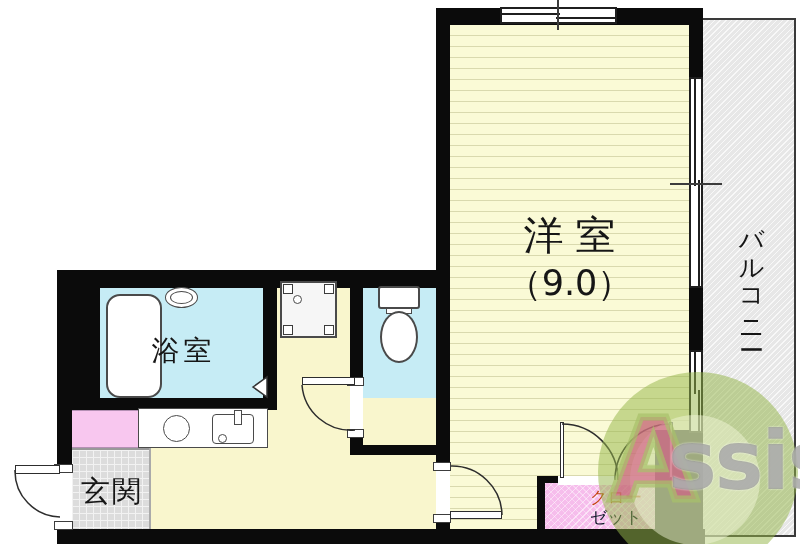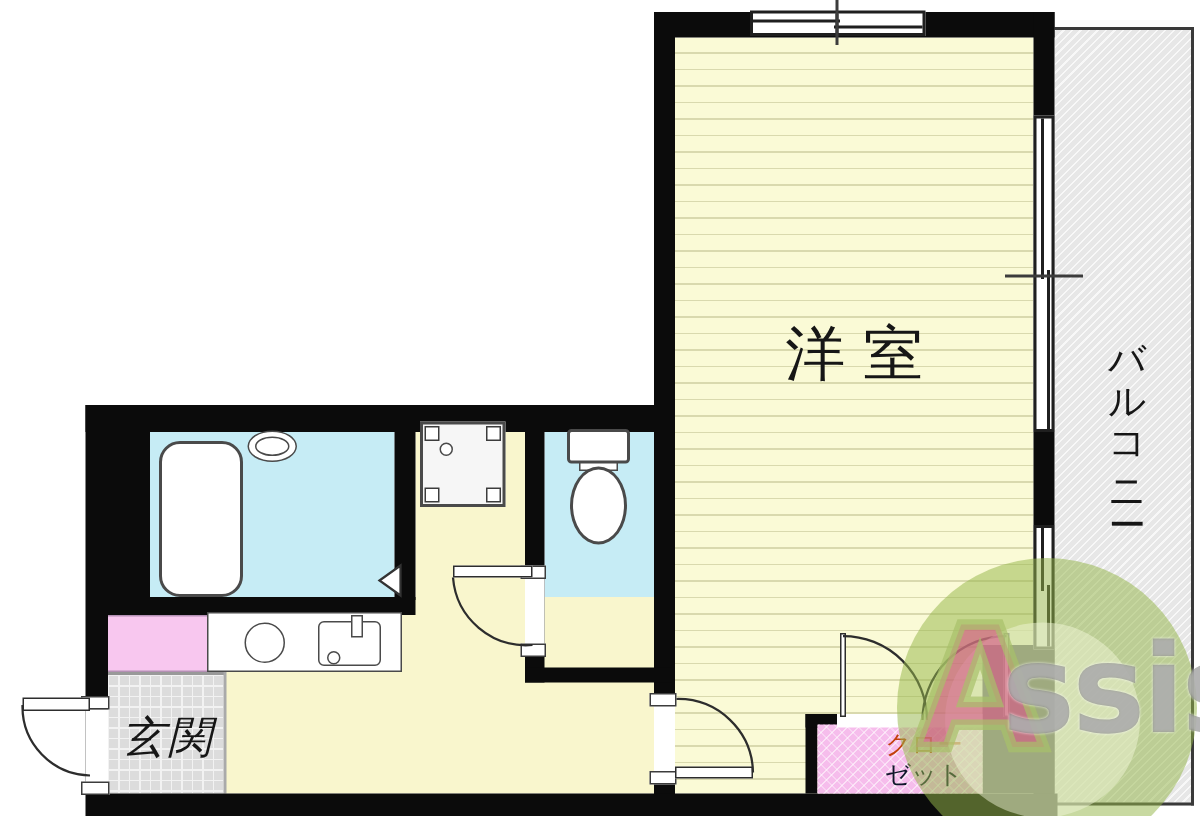--- a/index.html
+++ b/index.html
@@ -145,22 +145,24 @@
   <svg class="abs" width="800" height="544" viewBox="0 0 800 544" style="left:0;top:0;">
     <path d="M 15 470 A 46 46 0 0 0 60 517" fill="none" stroke="#2d2d2d" stroke-width="1.5"></path>
     <path d="M 302 385 A 49 49 0 0 0 355 430" fill="none" stroke="#2d2d2d" stroke-width="1.5"></path>
     <path d="M 502 515 A 50 50 0 0 0 451 466" fill="none" stroke="#2d2d2d" stroke-width="1.5"></path>
     <path d="M 562 424 A 56 56 0 0 1 618 480" fill="none" stroke="#2d2d2d" stroke-width="1.5"></path>
     <path d="M 671 424 A 56 56 0 0 0 615 480" fill="none" stroke="#2d2d2d" stroke-width="1.5"></path>
     <polygon points="253,387 267,377 267,397" fill="#ffffff" stroke="#333" stroke-width="1.5"></polygon>
   </svg>
 
   <div class="label" style="left:450px;top:208px;width:239px;font-size:40px;letter-spacing:12px;text-indent:12px;">洋室</div>
+  <div class="label" style="left:450px;top:260px;width:239px;font-size:35px;">（9.0）</div>
   <div class="label" style="left:728px;top:200px;width:40px;height:150px;font-size:25px;writing-mode:vertical-rl;text-orientation:upright;letter-spacing:3px;">バルコニー</div>
-  <div class="label" style="left:72px;top:472px;width:78px;font-size:29px;letter-spacing:2px;text-indent:2px;font-style:italic;">玄関</div>
+  <div class="label" style="left:100px;top:332px;width:163px;font-size:28px;letter-spacing:4px;text-indent:4px;">浴室</div>
+  <div class="label" style="left:72px;top:472px;width:78px;font-size:29px;letter-spacing:2px;text-indent:2px;">玄関</div>
   <div class="label" style="left:556px;top:488px;width:120px;font-size:17px;line-height:19px;color:#c2410c;">クロー</div>
   <div class="label" style="left:556px;top:508px;width:120px;font-size:17px;line-height:19px;color:#0f172a;">ゼット</div>
 
   <div class="wm wm-circle" style="left:598px;top:372px;width:200px;height:200px;background:rgba(150,183,75,0.52);"></div>
   <div class="wm wm-circle" style="left:630px;top:415px;width:130px;height:130px;background:rgba(242,246,218,0.48);"></div>
   <div class="wm wm-letter" style="left:610px;top:404px;font-size:112px;color:rgba(214,90,135,0.65);">A</div>
   <div class="wm wm-rest" style="left:668px;top:420px;font-size:82px;letter-spacing:-2px;color:rgba(118,118,118,0.55);">ssist</div>
 
 </div>
 

